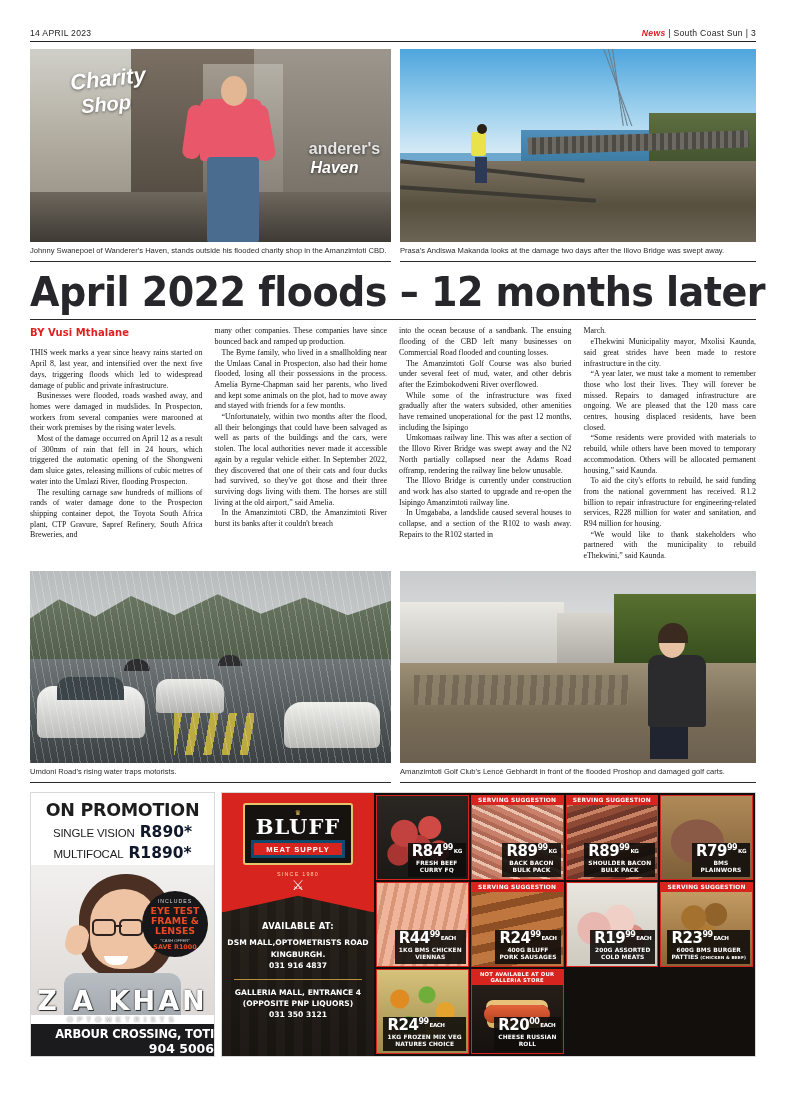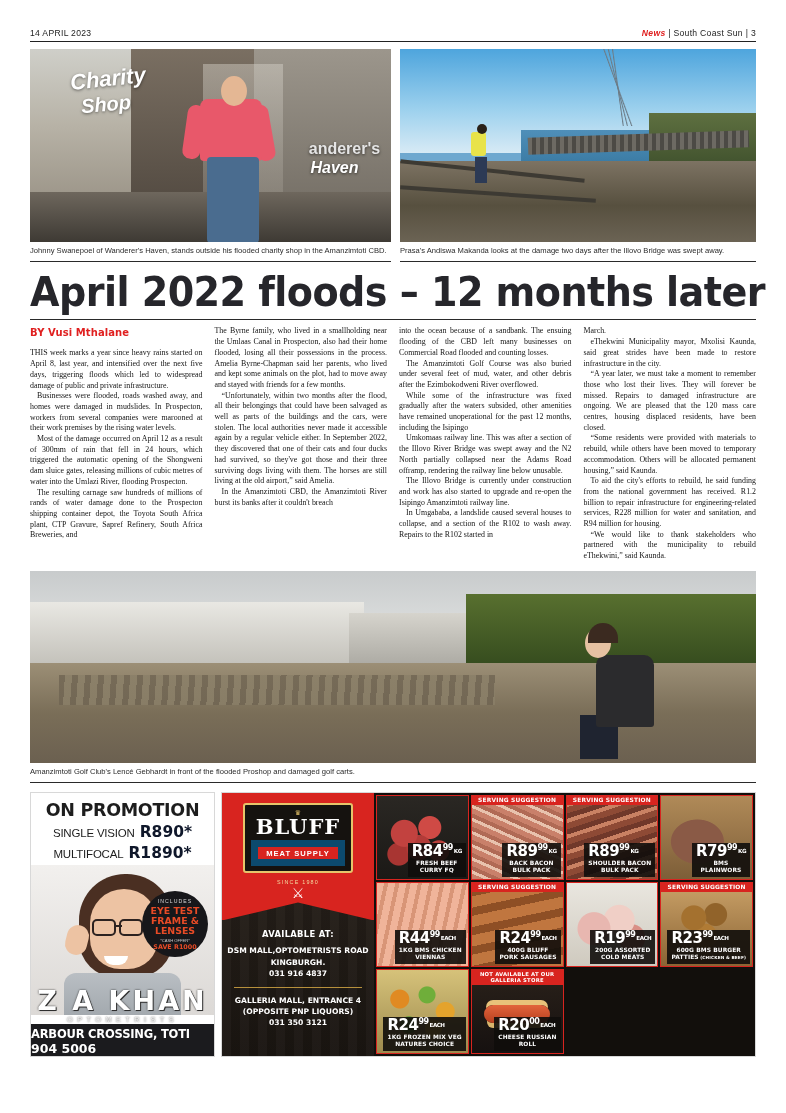--- a/index.html
+++ b/index.html
@@ -222,42 +222,42 @@
   .khan-badge .b3 { font-size:4.1px; color:#cfcfcf; margin-top:2px; }
   .khan-badge .b4 { font-family:"DejaVu Sans", sans-serif; font-weight:bold;
       font-size:6.4px; color:#e84b26; }
   .khan-name { position:absolute; left:0; bottom:40px; width:100%; text-align:center;
       font-family:"DejaVu Sans", sans-serif; font-weight:bold; font-size:27px;
       letter-spacing:3px; color:#fff; text-shadow:0 0 2px #222, 1px 1px 0 #333; }
   .khan-sub { position:absolute; left:0; bottom:32px; width:100%; text-align:center;
       font-size:7.4px; letter-spacing:4.4px; color:#f0f0f0;
       text-shadow:0 0 2px #444; }
   .khan-foot { position:absolute; left:0; bottom:0; width:100%; height:32px;
-      background:#1b1b1e; color:#fff; text-align:left; padding-top:3px; }
+      background:#1b1b1e; color:#fff; text-align:right; padding-top:3px; }
   .khan-foot .f1 { font-family:"DejaVu Sans", sans-serif; font-weight:bold;
       font-size:11.5px; letter-spacing:-0.2px; }
   .khan-foot .f2 { font-family:"DejaVu Sans", sans-serif; font-weight:bold;
       font-size:12.5px; }
 
   
   .ad-bluff { flex:1; height:265px; display:flex;
       background:#1e1a16; border:1px solid #d8d8d8; overflow:hidden; }
   .bluff-left { width:152px;
       background:
         repeating-linear-gradient(90deg, rgba(255,255,255,.025) 0 9px, rgba(0,0,0,.06) 9px 18px),
         linear-gradient(180deg,#2b241d,#1a1511);
       position:relative; color:#fff; text-align:center; }
   .bluff-banner { background:#d8241f; width:100%; padding:10px 0 20px 0; position:relative;
       clip-path:polygon(0 0,100% 0,100% 100%,50% 86%,0 100%); }
   .bluff-logo { width:110px; margin:0 auto; background:#15120f;
       border:2px solid #e6c46a; border-radius:3px; padding:4px 0 5px 0; }
   .bluff-logo .bl-crown { font-size:7px; color:#e6c46a; line-height:1; }
   .bluff-logo .bl-name { font-family:"DejaVu Serif", serif; font-weight:bold;
       font-size:21px; letter-spacing:1px; color:#fff; line-height:1.04; }
-  .bluff-logo .bl-meat { background:#d8241f; border:7px solid #0c4a6e;
+  .bluff-logo .bl-meat { background:#d8241f; border:3px solid #0c4a6e;
       margin:3px 6px 0 6px; font-size:7.6px; font-weight:bold; letter-spacing:1px;
       padding:1.5px 0; }
   .bluff-since { font-size:5.4px; letter-spacing:1.2px; color:#f3d9a0; margin-top:6px; }
   .bluff-cleavers { font-size:14px; color:#fff; line-height:1; margin-top:1px; }
   .bluff-valid { background:#d8241f; width:100%; padding:4px 0 5px 0; margin-top:5px; }
   .bluff-valid .v1 { font-family:"DejaVu Sans", sans-serif; font-weight:bold; font-size:8px; letter-spacing:.4px; }
   .bluff-valid .v2 { font-family:"DejaVu Sans", sans-serif; font-weight:bold; font-size:9.6px; letter-spacing:.2px; }
   .bluff-avail { margin-top:9px; font-family:"DejaVu Sans", sans-serif;
       font-weight:bold; font-size:8.4px; letter-spacing:.3px; }
   .bluff-addr { margin-top:6px; font-family:"DejaVu Sans", sans-serif;
@@ -396,20 +396,21 @@
 
   <div class="article">
     <div class="col">
       <div class="byline">BY Vusi Mthalane</div>
       <p>THIS week marks a year since heavy rains started on April 8, last year, and intensified over the next five days, triggering floods which led to widespread damage of public and private infrastructure.</p>
       <p>Businesses were flooded, roads washed away, and homes were damaged in mudslides. In Prospecton, workers from several companies were marooned at their work premises by the rising water levels.</p>
       <p>Most of the damage occurred on April 12 as a result of 300mm of rain that fell in 24 hours, which triggered the automatic opening of the Shongweni dam sluice gates, releasing millions of cubic metres of water into the Umlazi River, flooding Prospecton.</p>
       <p>The resulting carnage saw hundreds of millions of rands of water damage done to the Prospecton shipping container depot, the Toyota South Africa plant, CTP Gravure, Sapref Refinery, South Africa Breweries, and</p>
     </div>
     <div class="col">
+      <p>many other companies. These companies have since bounced back and ramped up production.</p>
       <p>The Byrne family, who lived in a smallholding near the Umlaas Canal in Prospecton, also had their home flooded, losing all their possessions in the process. Amelia Byrne-Chapman said her parents, who lived and kept some animals on the plot, had to move away and stayed with friends for a few months.</p>
       <p>“Unfortunately, within two months after the flood, all their belongings that could have been salvaged as well as parts of the buildings and the cars, were stolen. The local authorities never made it accessible again by a regular vehicle either. In September 2022, they discovered that one of their cats and four ducks had survived, so they've got those and their three surviving dogs living with them. The horses are still living at the old airport,” said Amelia.</p>
       <p>In the Amanzimtoti CBD, the Amanzimtoti River burst its banks after it couldn't breach</p>
     </div>
     <div class="col">
       <p>into the ocean because of a sandbank. The ensuing flooding of the CBD left many businesses on Commercial Road flooded and counting losses.</p>
       <p>The Amanzimtoti Golf Course was also buried under several feet of mud, water, and other debris after the Ezimbokodweni River overflowed.</p>
       <p>While some of the infrastructure was fixed gradually after the waters subsided, other amenities have remained unoperational for the past 12 months, including the Isipingo</p>
       <p>Umkomaas railway line. This was after a section of the Illovo River Bridge was swept away and the N2 North partially collapsed near the Adams Road offramp, rendering the railway line below unusable.</p>
       <p>The Illovo Bridge is currently under construction and work has also started to upgrade and re-open the Isipingo Amanzimtoti railway line.</p>
@@ -419,20 +420,37 @@
       <p>March.</p>
       <p>eThekwini Municipality mayor, Mxolisi Kaunda, said great strides have been made to restore infrastructure in the city.</p>
       <p>“A year later, we must take a moment to remember those who lost their lives. They will forever be missed. Repairs to damaged infrastructure are ongoing. We are pleased that the 120 mass care centres, housing displaced residents, have been closed.</p>
       <p>“Some residents were provided with materials to rebuild, while others have been moved to temporary accommodation. Others will be allocated permanent housing,” said Kaunda.</p>
       <p>To aid the city's efforts to rebuild, he said funding from the national government has received. R1.2 billion to repair infrastructure for engineering-related services, R228 million for water and sanitation, and R94 million for housing.</p>
       <p>“We would like to thank stakeholders who partnered with the municipality to rebuild eThekwini,” said Kaunda.</p>
     </div>
   </div>
 
   <div class="photo-row2">
+    <div class="photo-cell">
+      <div class="photo2 ph3">
+        <div class="skyw"></div>
+        <div class="trees"></div>
+        <div class="road"></div>
+        <div class="lines"></div>
+        <div class="car2"></div>
+        <div class="umb1"></div>
+        <div class="umb2"></div>
+        <div class="car1">
+            <b></b>
+          </div>
+        <div class="car3"></div>
+        <div class="rain"></div>
+      </div>
+      <div class="caption cap-rule">Umdoni Road's rising water traps motorists.</div>
+    </div>
     <div class="photo-cell wide">
       <div class="photo2 ph4">
         <div class="sky4"></div>
         <div class="bld"></div>
         <div class="bld2"></div>
         <div class="greens"></div>
         <div class="mud"></div>
         <div class="rubble"></div>
         <div class="woman-legs"></div>
         <div class="woman-shirt"></div>

